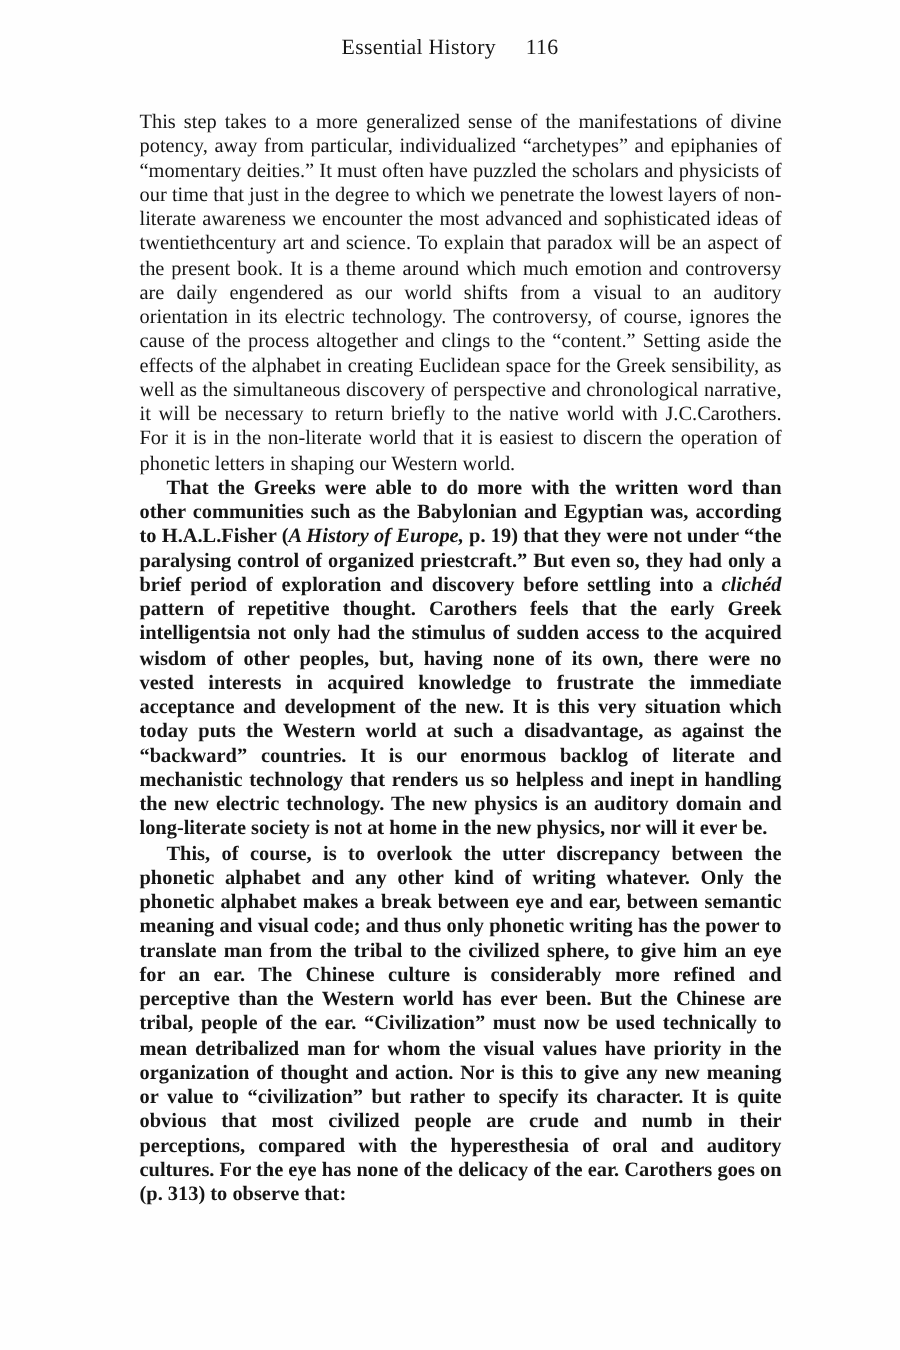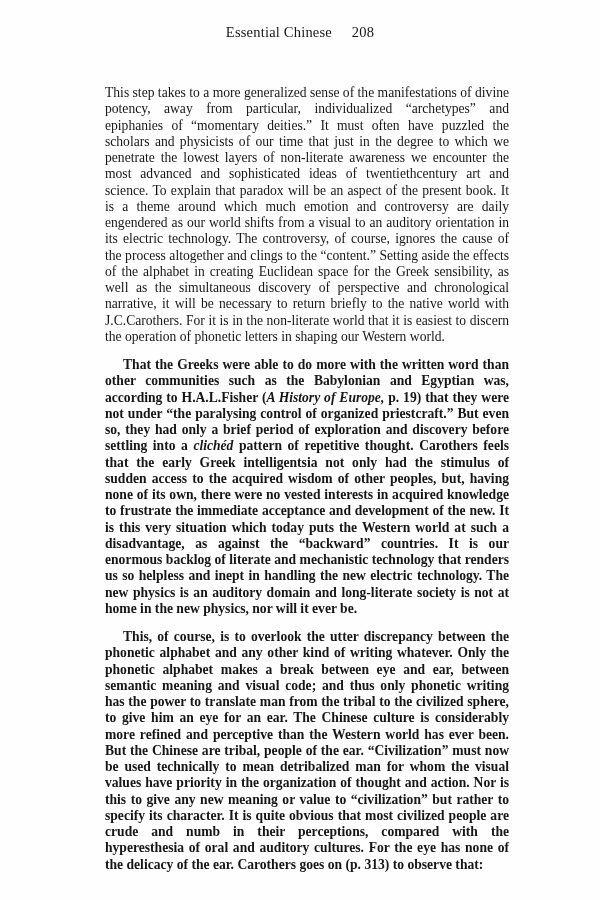--- a/index.html
+++ b/index.html
@@ -34,39 +34,39 @@
     position: absolute;
     top: 73px;
     left: 93px;
     width: 428px;
     font-size: 13.6px;
     line-height: 16.25px;
     text-align: justify;
     text-justify: inter-word;
   }
   .text-block p {
-    margin: 12px;
+    margin: 0;
     padding: 0;
   }
   .text-block p.indent {
     text-indent: 18px;
     font-weight: bold;
   }
   .italic {
     font-style: italic;
   }
 </style>
 </head>
 <body>
 
 <div class="book-page">
 
   <div class="running-header">
-    <span class="header-title">Essential Chinese</span>
-    <span class="page-number">208</span>
+    <span class="header-title">Essential History</span>
+    <span class="page-number">116</span>
   </div>
 
   <div class="text-block">
 
     <p>
       <span>This step takes to a more generalized sense of the manifestations of divine potency, away from particular, individualized “archetypes” and epiphanies of “momentary deities.” It must often have puzzled the scholars and physicists of our time that just in the degree to which we penetrate the lowest layers of non-literate awareness we encounter the most advanced and sophisticated ideas of twentiethcentury art and science. To explain that paradox will be an aspect of the present book. It is a theme around which much emotion and controversy are daily engendered as our world shifts from a visual to an auditory orientation in its electric technology. The controversy, of course, ignores the cause of the process altogether and clings to the “content.” Setting aside the effects of the alphabet in creating Euclidean space for the Greek sensibility, as well as the simultaneous discovery of perspective and chronological narrative, it will be necessary to return briefly to the native world with J.C.Carothers. For it is in the non-literate world that it is easiest to discern the operation of phonetic letters in shaping our Western world.</span>
     </p>
 
     <p class="indent">
       <span>That the Greeks were able to do more with the written word than other communities such as the Babylonian and Egyptian was, according to H.A.L.Fisher (</span><span class="italic">A History of Europe,</span><span> p. 19) that they were not under “the paralysing control of organized priestcraft.” But even so, they had only a brief period of exploration and discovery before settling into a </span><span class="italic">clichéd</span><span> pattern of repetitive thought. Carothers feels that the early Greek intelligentsia not only had the stimulus of sudden access to the acquired wisdom of other peoples, but, having none of its own, there were no vested interests in acquired knowledge to frustrate the immediate acceptance and development of the new. It is this very situation which today puts the Western world at such a disadvantage, as against the “backward” countries. It is our enormous backlog of literate and mechanistic technology that renders us so helpless and inept in handling the new electric technology. The new physics is an auditory domain and long-literate society is not at home in the new physics, nor will it ever be.</span>

